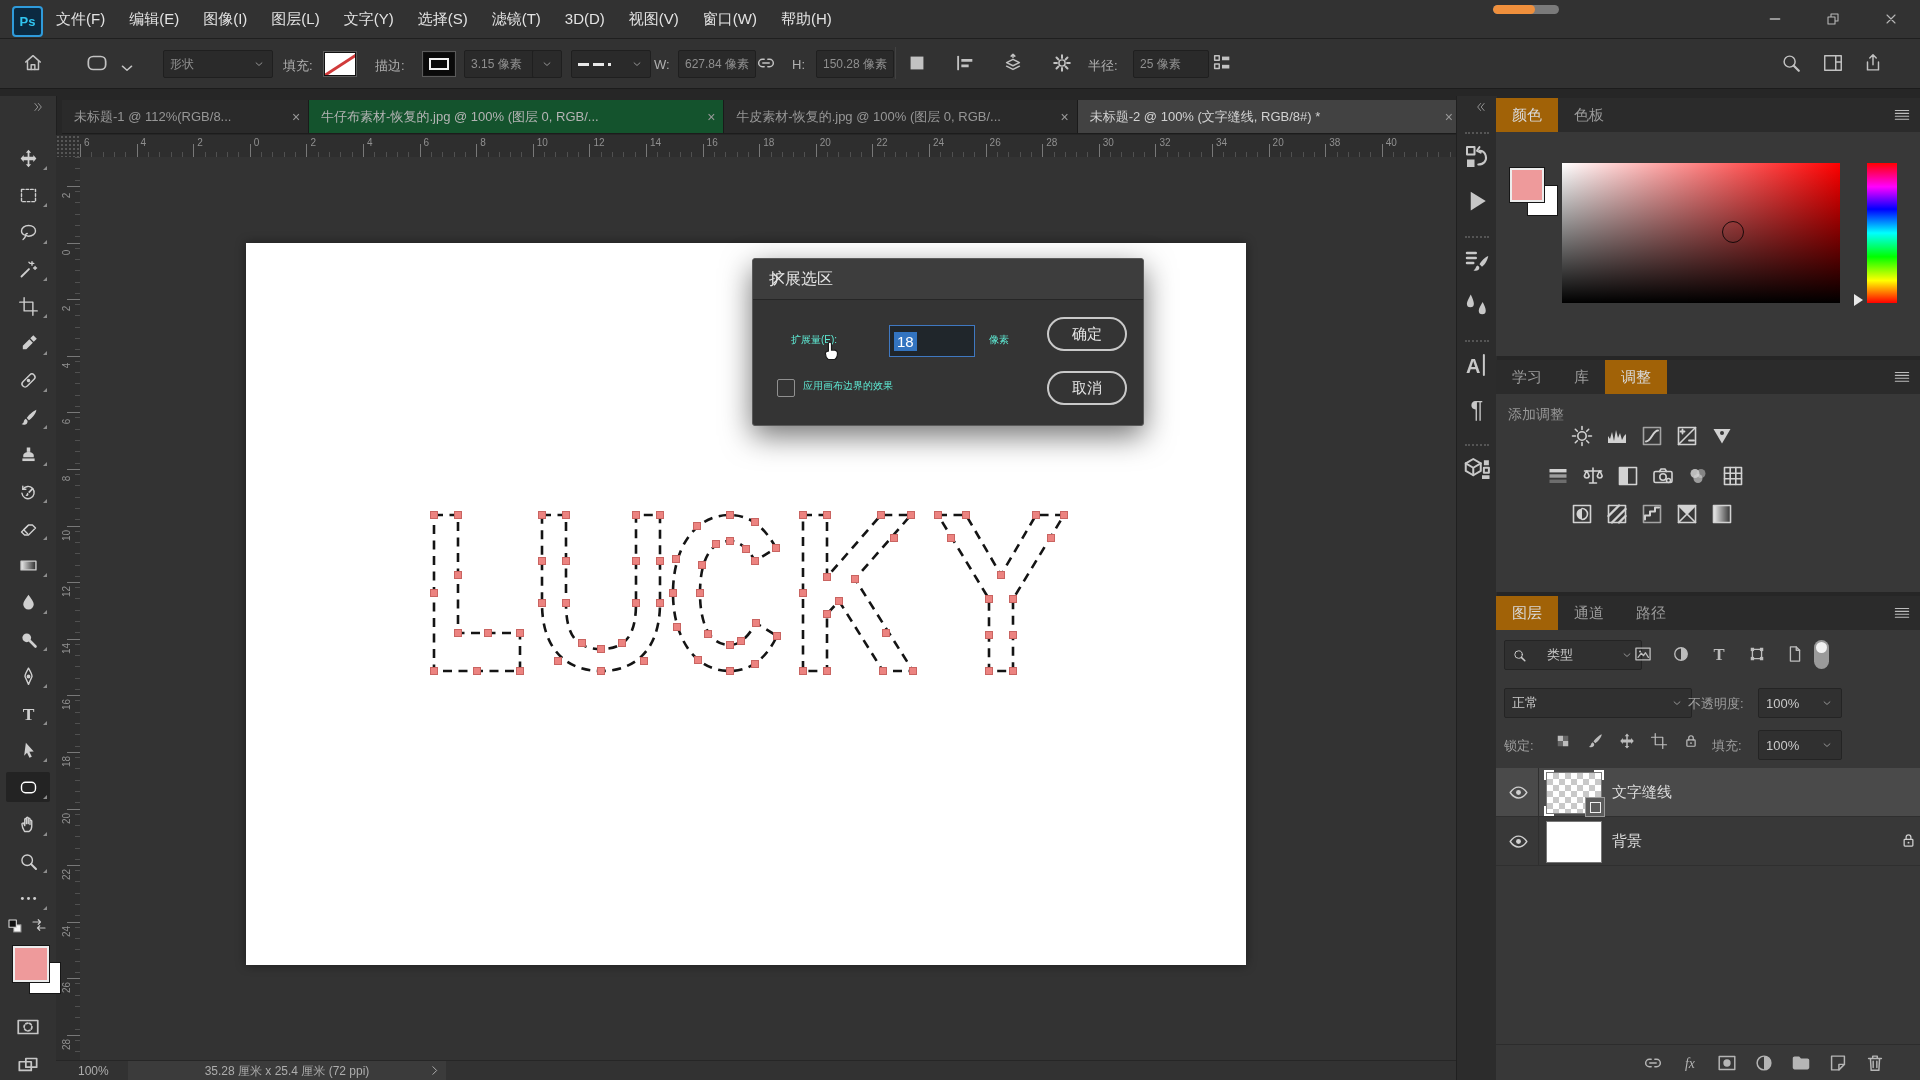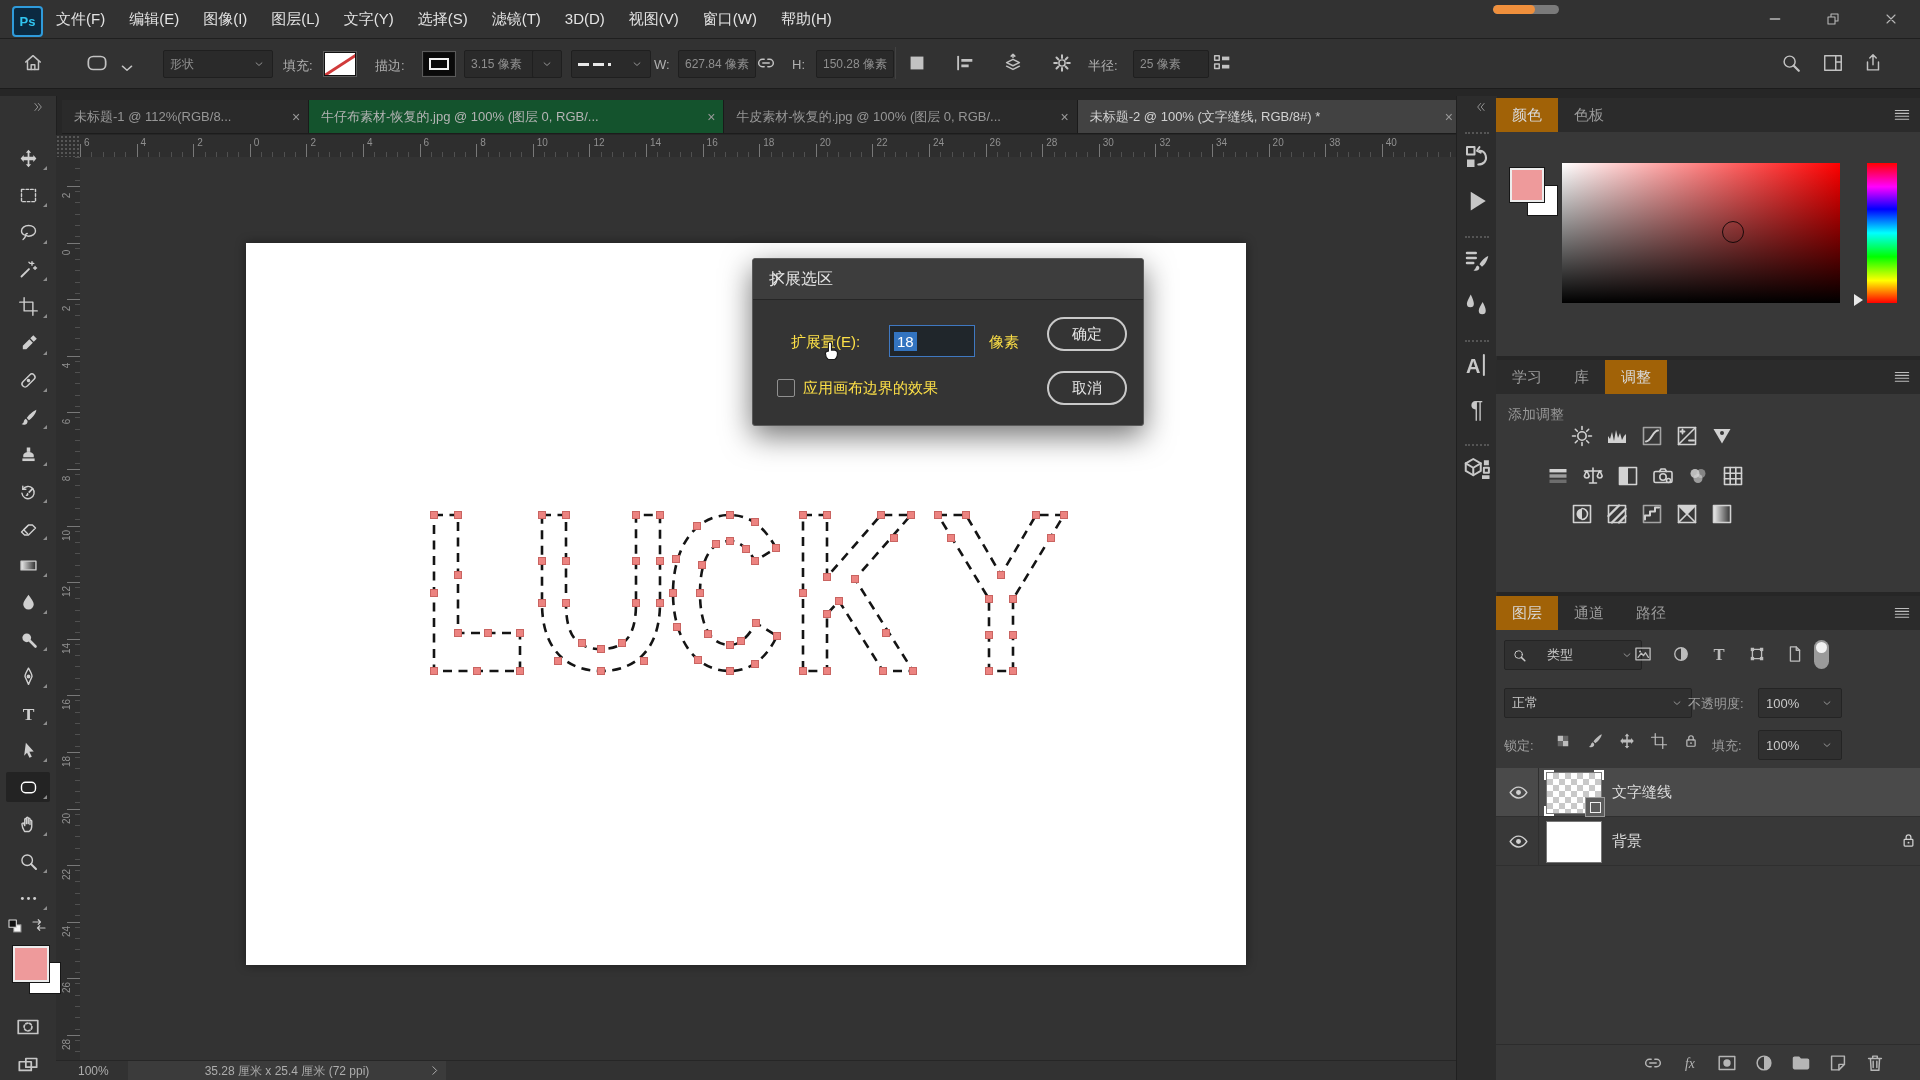--- a/index.html
+++ b/index.html
@@ -125,21 +125,21 @@
   .lb-ic{position:absolute;top:7px;width:22px;height:22px;color:#b5b5b5;}
   #filter-toggle{position:absolute;left:318px;top:44px;width:15px;height:29px;background:#9a9a9a;border-radius:8px;}
   #filter-toggle i{position:absolute;left:2px;top:2px;width:11px;height:11px;border-radius:50%;background:#f2f2f2;display:block;}
   
   #dialog{left:752px;top:258px;width:390px;height:166px;background:#343434;border:1px solid #5a5a5a;border-radius:3px;
           box-shadow:0 10px 30px rgba(0,0,0,.55);z-index:50;}
   #dialog-title{position:absolute;left:0;top:0;width:100%;height:40px;background:#3d3d3d;border-bottom:1px solid #262626;
           border-radius:3px 3px 0 0;}
   #dialog-title span{position:absolute;left:16px;top:10px;font-size:16px;color:#e4e4e4;}
   #dialog-close{position:absolute;right:12px;top:10px;width:19px;height:19px;color:#cfcfcf;}
-  .dlg-label{position:absolute;font-size:15px;color:#fde047;}
+  .dlg-label{position:absolute;font-size:10px;color:#5eead4;}
   #dlg-input{position:absolute;left:136px;top:66px;width:76px;height:30px;background:#20262b;border:1px solid #3f78c1;
           font-size:15px;color:#fff;display:flex;align-items:center;padding:0 4px;}
   #dlg-input .sel{background:#3374c0;padding:1px 3px;}
   .dlg-btn{position:absolute;left:294px;width:80px;height:34px;border:2px solid #c9c9c9;border-radius:17px;background:transparent;
           color:#e5e5e5;font-size:15px;display:flex;align-items:center;justify-content:center;font-family:inherit;}
   #dlg-check{position:absolute;left:24px;top:120px;width:16px;height:16px;border:1.5px solid #909090;border-radius:2px;background:transparent;}
   #dlg-cursor{position:absolute;left:68px;top:82px;width:24px;height:26px;z-index:5;}
 </style>
 </head>
 <body>

